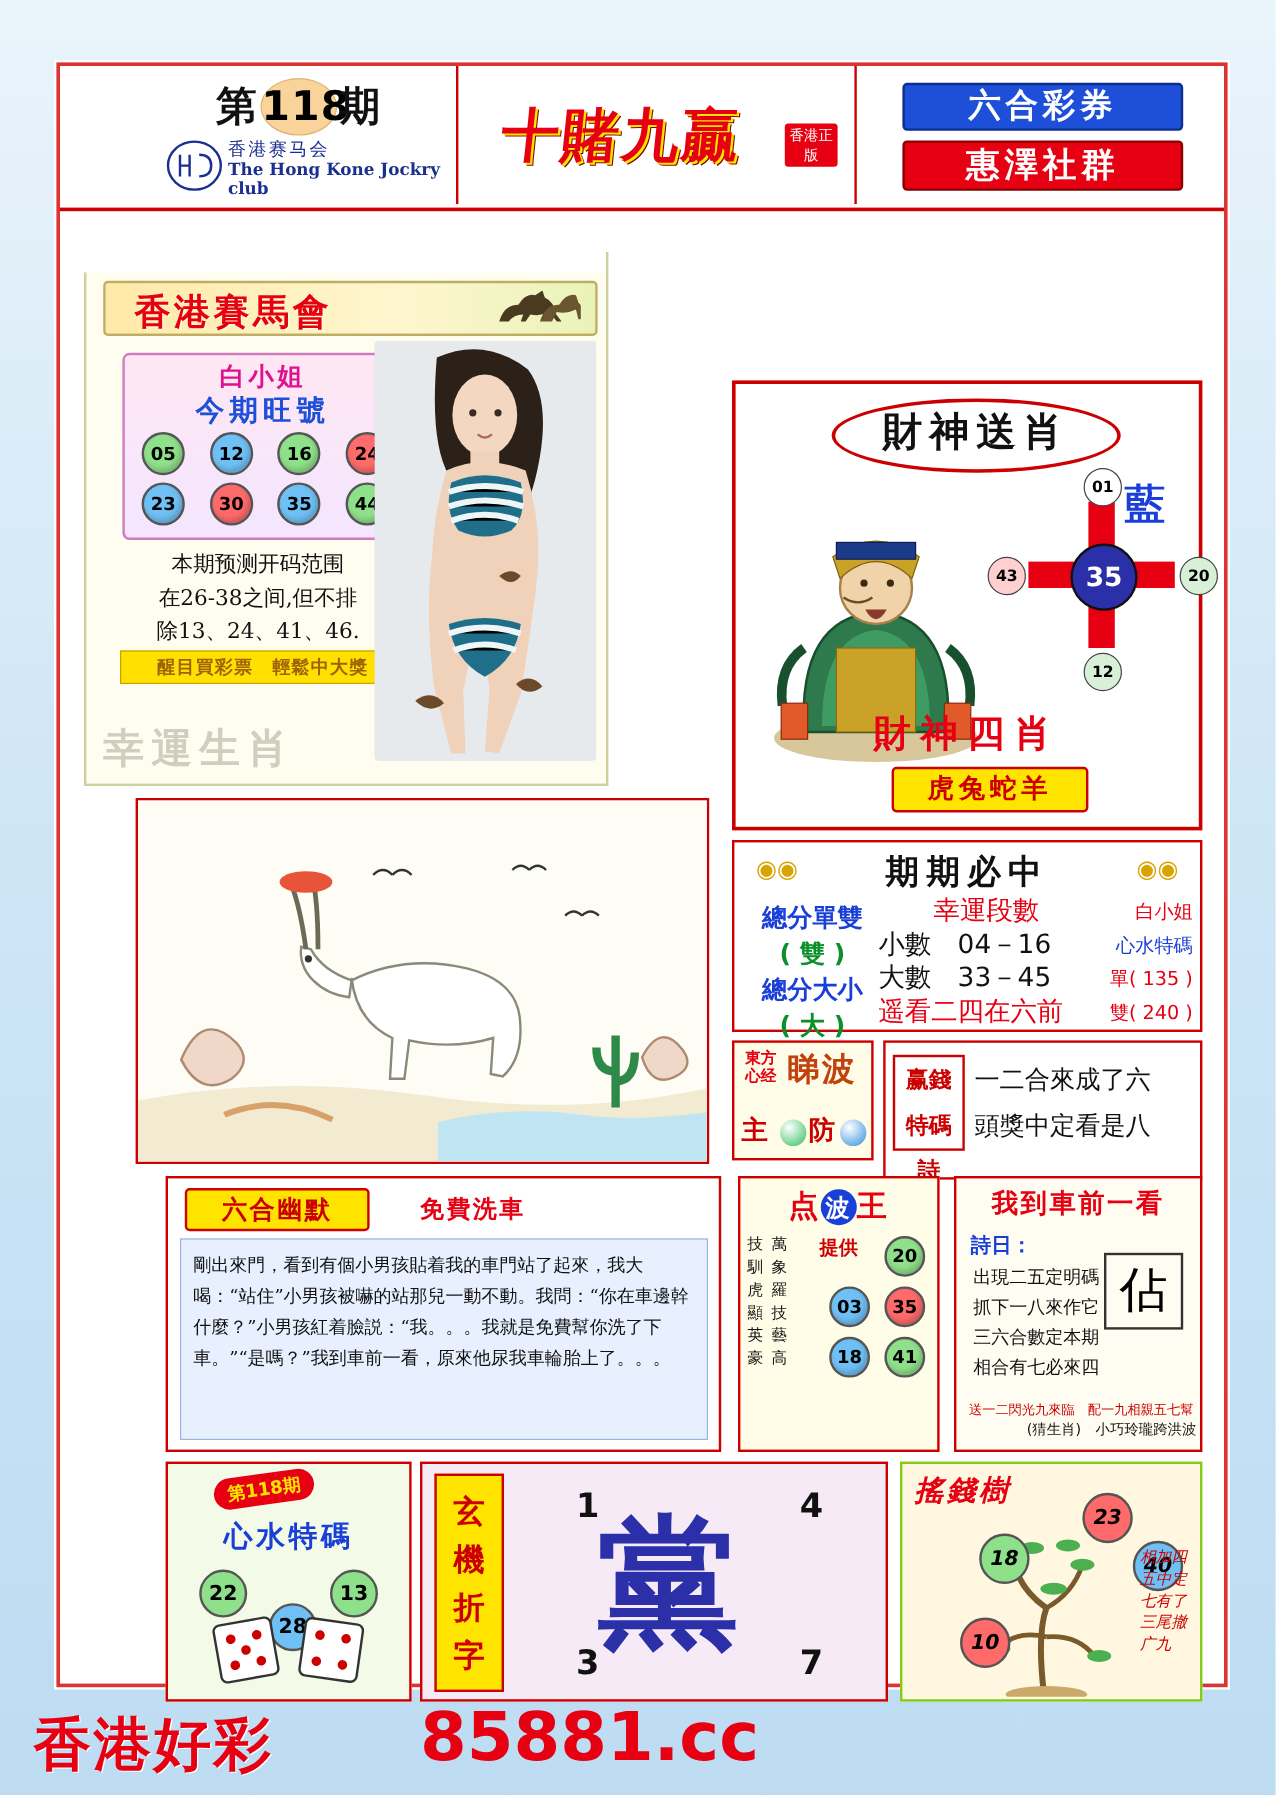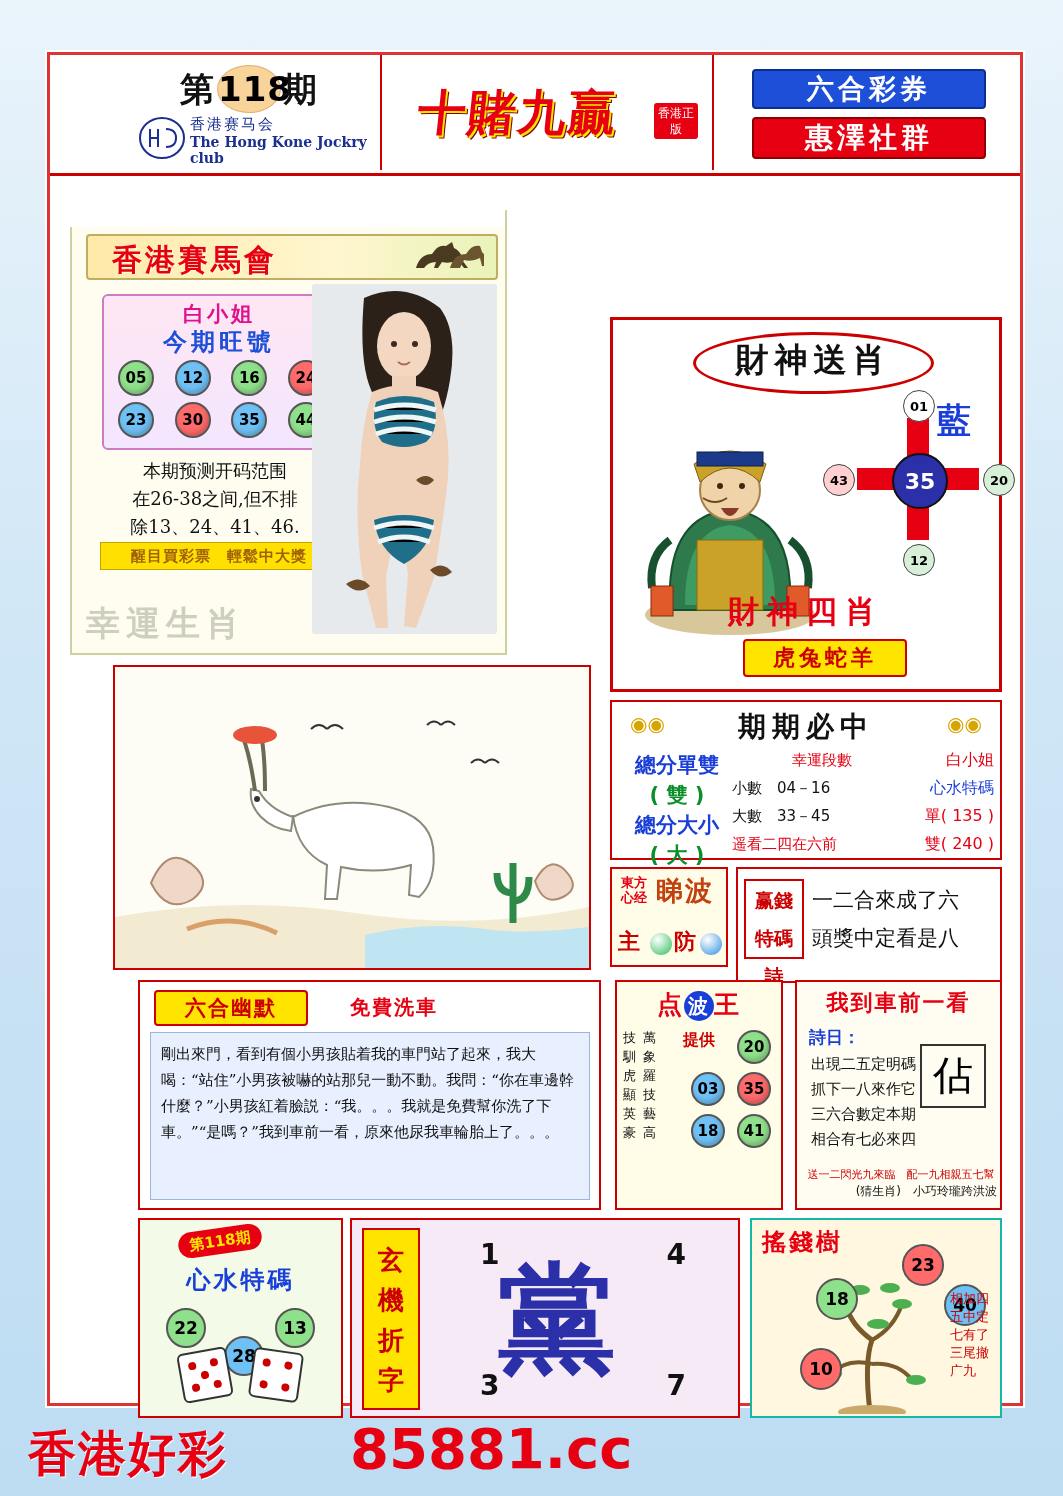--- a/index.html
+++ b/index.html
@@ -93,21 +93,21 @@
     letter-spacing:8px;font-family:"DejaVu Serif","Liberation Serif",serif;}
   .cs-tag{position:absolute;left:130px;bottom:12px;width:160px;height:34px;background:#ffe400;border:2px solid #c00;border-radius:4px;}
   .cs-tag span{display:block;text-align:center;line-height:34px;font-size:22px;font-weight:bold;color:#c00;letter-spacing:4px;}
 
   
   .qiqi{left:560px;top:645px;width:392px;height:160px;border:2px solid #c00;background:#fff;}
   .qiqi-title{position:absolute;left:0;top:6px;width:100%;text-align:center;font-size:28px;font-weight:bold;color:#111;letter-spacing:6px;
     font-family:"DejaVu Serif","Liberation Serif",serif;}
   .coin{position:absolute;top:10px;font-size:20px;color:#d8a400;}
   .qq-l{position:absolute;left:10px;top:48px;width:110px;text-align:center;color:#1a3fd8;font-size:21px;line-height:30px;font-weight:bold;}
-  .qq-m{position:absolute;left:120px;top:44px;width:180px;font-size:15px;line-height:28px;color:#111;}
+  .qq-m{position:absolute;left:120px;top:44px;width:180px;font-size:22px;line-height:28px;color:#111;}
   .qq-r{position:absolute;right:6px;top:44px;width:110px;font-size:16px;line-height:28px;color:#e60012;text-align:right;}
   .grn{color:#0a8f2a;}
   .red{color:#e60012;}
   .blu{color:#1a3fd8;}
 
   
   .eastrow{left:560px;top:812px;width:392px;height:100px;}
   .east{position:absolute;left:0;top:0;width:118px;height:100px;border:2px solid #c00;background:#fffce8;box-sizing:border-box;}
   .east .lab{position:absolute;left:4px;top:6px;width:36px;font-size:13px;color:#e60012;font-weight:bold;line-height:15px;text-align:center;}
   .east .bo{position:absolute;left:44px;top:4px;font-size:27px;font-weight:bold;color:#c2410c;letter-spacing:2px;}
@@ -162,21 +162,21 @@
 
   
   .zhezi{left:300px;top:1163px;width:390px;height:200px;border:2px solid #c00;background:#f7eaf7;}
   .zz-tag{position:absolute;left:10px;top:8px;width:54px;height:178px;background:#ffe400;border:2px solid #c00;}
   .zz-tag span{display:block;width:34px;margin:10px auto 0;font-size:26px;font-weight:bold;color:#c00;line-height:40px;text-align:center;}
   .zz-char{position:absolute;left:120px;top:28px;width:170px;text-align:center;font-size:118px;color:#2b2fa8;font-weight:bold;
     line-height:140px;font-family:"DejaVu Serif","Liberation Serif",serif;}
   .zz-n{position:absolute;font-size:28px;font-weight:bold;color:#111;}
 
   
-  .tree{left:700px;top:1163px;width:252px;height:200px;border:2px solid #14b8a6;background:#fff7e0;}
+  .tree{left:700px;top:1163px;width:252px;height:200px;border:2px solid #84cc16;background:#fff7e0;font-style:italic;}
   .tr-title{position:absolute;left:10px;top:6px;font-size:24px;font-weight:bold;color:#e60012;letter-spacing:3px;}
   .tr-ball{position:absolute;width:38px;height:38px;border-radius:50%;display:flex;align-items:center;justify-content:center;
     font-size:17px;font-weight:bold;border:2px solid #555;}
   .tr-side{position:absolute;right:4px;top:70px;width:46px;font-size:13px;line-height:18px;color:#c00;}
 
   
   .footer{position:absolute;left:20px;bottom:18px;width:1023px;height:62px;}
   .f-cn{position:absolute;left:8px;top:6px;font-size:48px;font-weight:bold;color:#e60012;letter-spacing:2px;
     text-shadow:1px 1px 0 #fff;}
   .f-url{position:absolute;left:330px;top:0px;font-size:56px;font-weight:bold;color:#e60012;font-family:"DejaVu Sans",sans-serif;}

